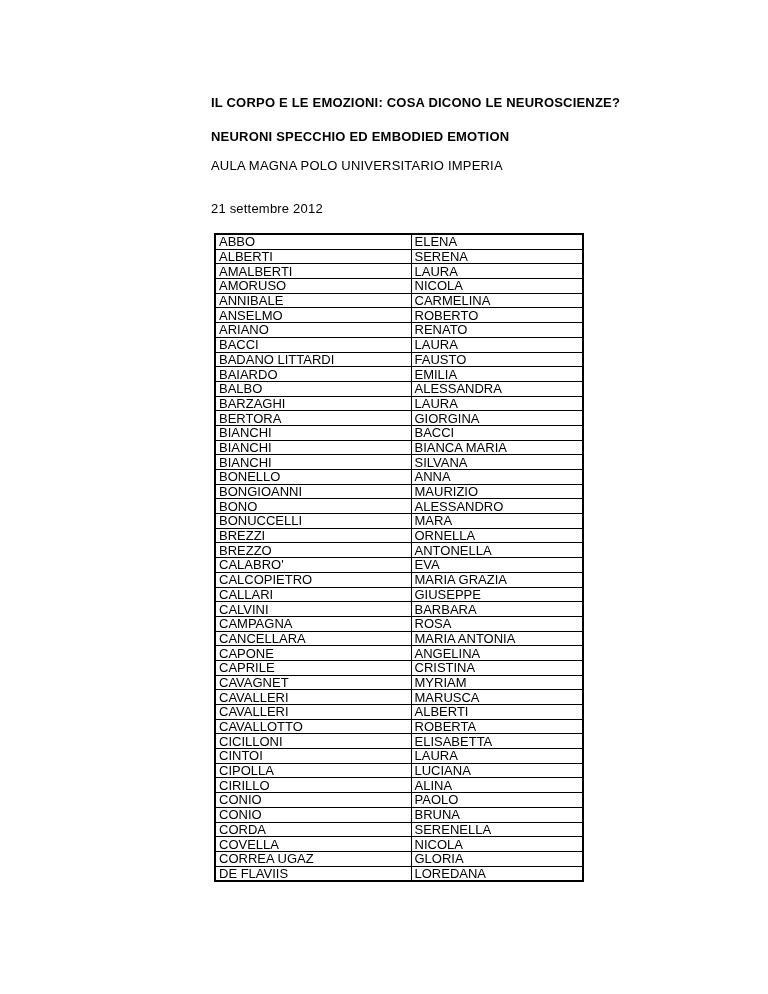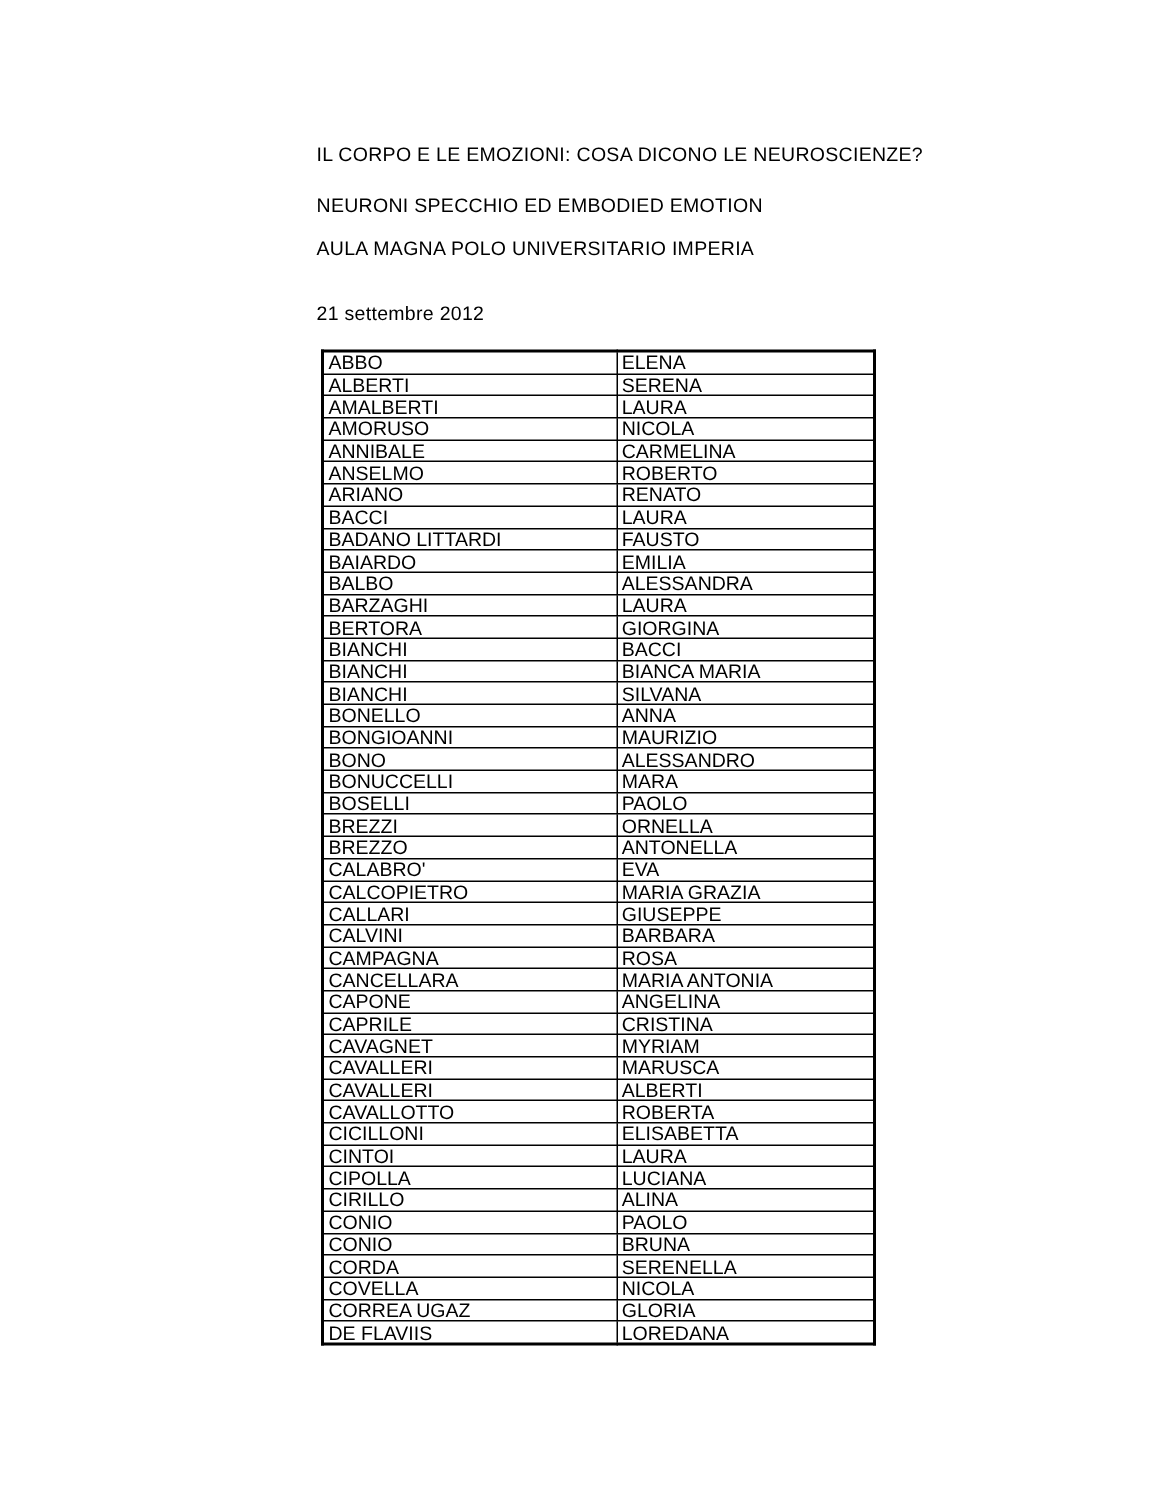--- a/index.html
+++ b/index.html
@@ -14,21 +14,21 @@
   }
   .h {
     position: absolute;
     left: 211px;
     margin: 0;
     font-size: 13px;
     line-height: 14px;
     white-space: nowrap;
     letter-spacing: 0.2px;
   }
-  .h.bold { font-weight: normal; }
+  .h.bold { font-weight: bold; }
   table.attendees {
     position: absolute;
     left: 214px;
     top: 233px;
     width: 368px;
     border-collapse: collapse;
     table-layout: fixed;
     border: 2px solid #000000;
     font-size: 13px;
   }
@@ -133,24 +133,20 @@
         </tr>
         <tr>
           <td>BONO</td>
           <td>ALESSANDRO</td>
         </tr>
         <tr>
           <td>BONUCCELLI</td>
           <td>MARA</td>
         </tr>
         <tr>
-          <td>BOSELLI</td>
-          <td>PAOLO</td>
-        </tr>
-        <tr>
           <td>BREZZI</td>
           <td>ORNELLA</td>
         </tr>
         <tr>
           <td>BREZZO</td>
           <td>ANTONELLA</td>
         </tr>
         <tr>
           <td>CALABRO'</td>
           <td>EVA</td>

